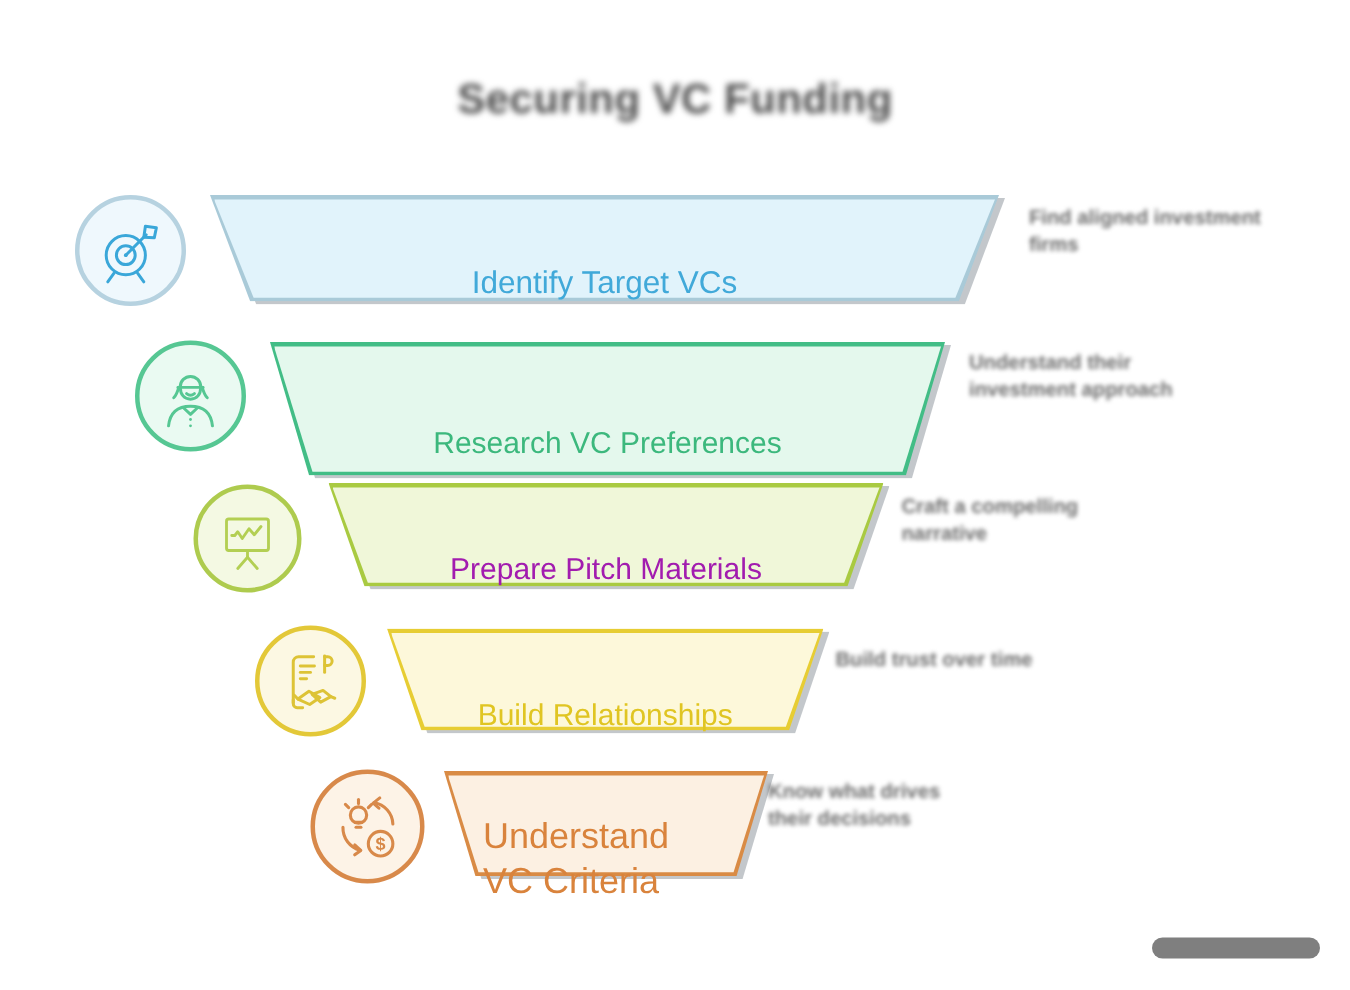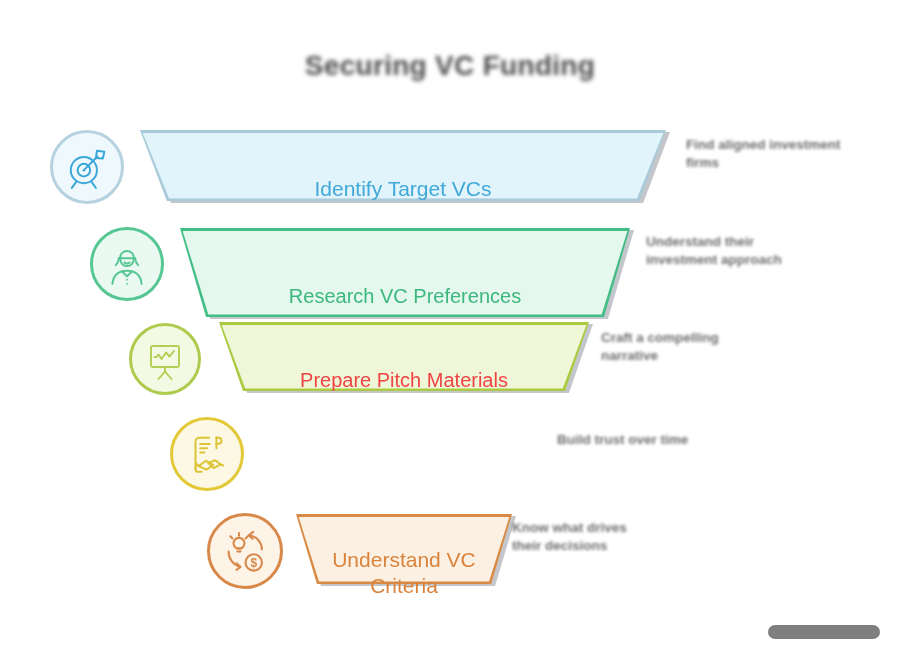--- a/index.html
+++ b/index.html
@@ -12,37 +12,37 @@
     font-size:28px;font-weight:700;color:#4b4b4b;letter-spacing:.3px;
     filter:blur(2px);
   }
   
   .seg{position:absolute;}
   .seg-shadow{position:absolute;inset:0;filter:drop-shadow(4px 2px 0 rgba(145,153,160,.55));}
   .seg-border{position:absolute;inset:0;}
   .seg-fill{position:absolute;inset:2.5px;}
   .seg-label{
     position:absolute;inset:0;display:flex;align-items:center;justify-content:center;
-    text-align:center;font-weight:500;font-size:20px;line-height:1.25;margin-top:48px;
+    font-weight:500;font-size:20px;line-height:1.25;margin-top:48px;
   }
   .p0{left:140px;top:130px;width:526px;height:71px;}
   .p1{left:180px;top:228px;width:450px;height:89px;}
   .p2{left:219px;top:322px;width:370px;height:69px;}
   .p3{left:258px;top:419px;width:291px;height:68px;}
   .p4{left:296px;top:514px;width:216px;height:70px;}
   .t0{clip-path:polygon(0% 0%,100% 0%,94.9% 100%,5.1% 100%);}
   .t1{clip-path:polygon(0% 0%,100% 0%,94.2% 100%,5.8% 100%);}
   .t2{clip-path:polygon(0% 0%,100% 0%,93.5% 100%,6.5% 100%);}
   .t3{clip-path:polygon(0% 0%,100% 0%,92.1% 100%,7.9% 100%);}
   .t4{clip-path:polygon(0% 0%,100% 0%,90.3% 100%,9.7% 100%);}
   .p0 .seg-border{background:#a9cad8;} .p0 .seg-fill{background:#e1f3fb;} .p0 .seg-label{color:#41a9d9;font-size:21px;}
   .p1 .seg-border{background:#42bd86;} .p1 .seg-fill{background:#e4f8ed;} .p1 .seg-label{color:#3cb87d;}
-  .p2 .seg-border{background:#a9ca41;} .p2 .seg-fill{background:#f0f7d9;} .p2 .seg-label{color:#ef4444;}
+  .p2 .seg-border{background:#a9ca41;} .p2 .seg-fill{background:#f0f7d9;} .p2 .seg-label{color:#a21caf;}
   .p3 .seg-border{background:#e7cd33;} .p3 .seg-fill{background:#fdf8da;} .p3 .seg-label{color:#e0c522;}
-  .p4 .seg-border{background:#d98b45;} .p4 .seg-fill{background:#fcf0e2;} .p4 .seg-label{color:#d9833c;font-size:21px;padding:0 26px;}
+  .p4 .seg-border{background:#d98b45;} .p4 .seg-fill{background:#fcf0e2;} .p4 .seg-label{color:#d9833c;font-size:24px;padding:0 26px;}
   
   .circle{
     position:absolute;border-radius:50%;border:3px solid;box-sizing:border-box;
     display:flex;align-items:center;justify-content:center;
   }
   .circle svg{display:block;}
   .c0{left:50px;top:130px;width:74px;height:74px;background:#eff8fd;border-color:#b6d2e0;color:#3aa7d9;}
   .c1{left:90px;top:227px;width:74px;height:74px;background:#eafaf2;border-color:#56c793;color:#56c793;}
   .c2{left:129px;top:323px;width:72px;height:72px;background:#f4f9e3;border-color:#aecb4e;color:#b3cf53;}
   .c3{left:170px;top:417px;width:74px;height:74px;background:#fcf8e3;border-color:#e3c838;color:#ddc336;}
@@ -132,20 +132,27 @@
       <path d="M22 30 v4.5"></path>
       <path d="M22 34.5 L15.5 42"></path>
       <path d="M22 34.5 L28.5 42"></path>
     </svg>
   </div>
   <div class="ann a2">
     <div>Craft a compelling</div>
     <div>narrative</div>
   </div>
 
+  <div class="seg p3">
+    <div class="seg-shadow">
+      <div class="seg-border t3"></div>
+      <div class="seg-fill t3"></div>
+    </div>
+    <div class="seg-label">Build Relationships</div>
+  </div>
   <div class="circle c3">
     <svg viewBox="0 0 44 44" width="46" height="46" fill="none" stroke="currentColor" stroke-width="1.9" stroke-linecap="round" stroke-linejoin="round">
       <path d="M11 36 V10 a3.5 3.5 0 0 1 3.5 -3.5 H24"></path>
       <path d="M11 34 v2.5 a2.5 2.5 0 0 0 2.5 2.5 H17"></path>
       <path d="M15.5 12.5 h9"></path>
       <path d="M15.5 16.5 h6.5"></path>
       <path d="M15.5 20.5 h4"></path>
       <path d="M31 16.5 V6"></path>
       <path d="M31 6.5 h2 a2.8 2.8 0 0 1 0 5.6 h-2"></path>
       <path d="M14 33.5 L21 28.5 L28 32.5 L21.5 37 Z"></path>

